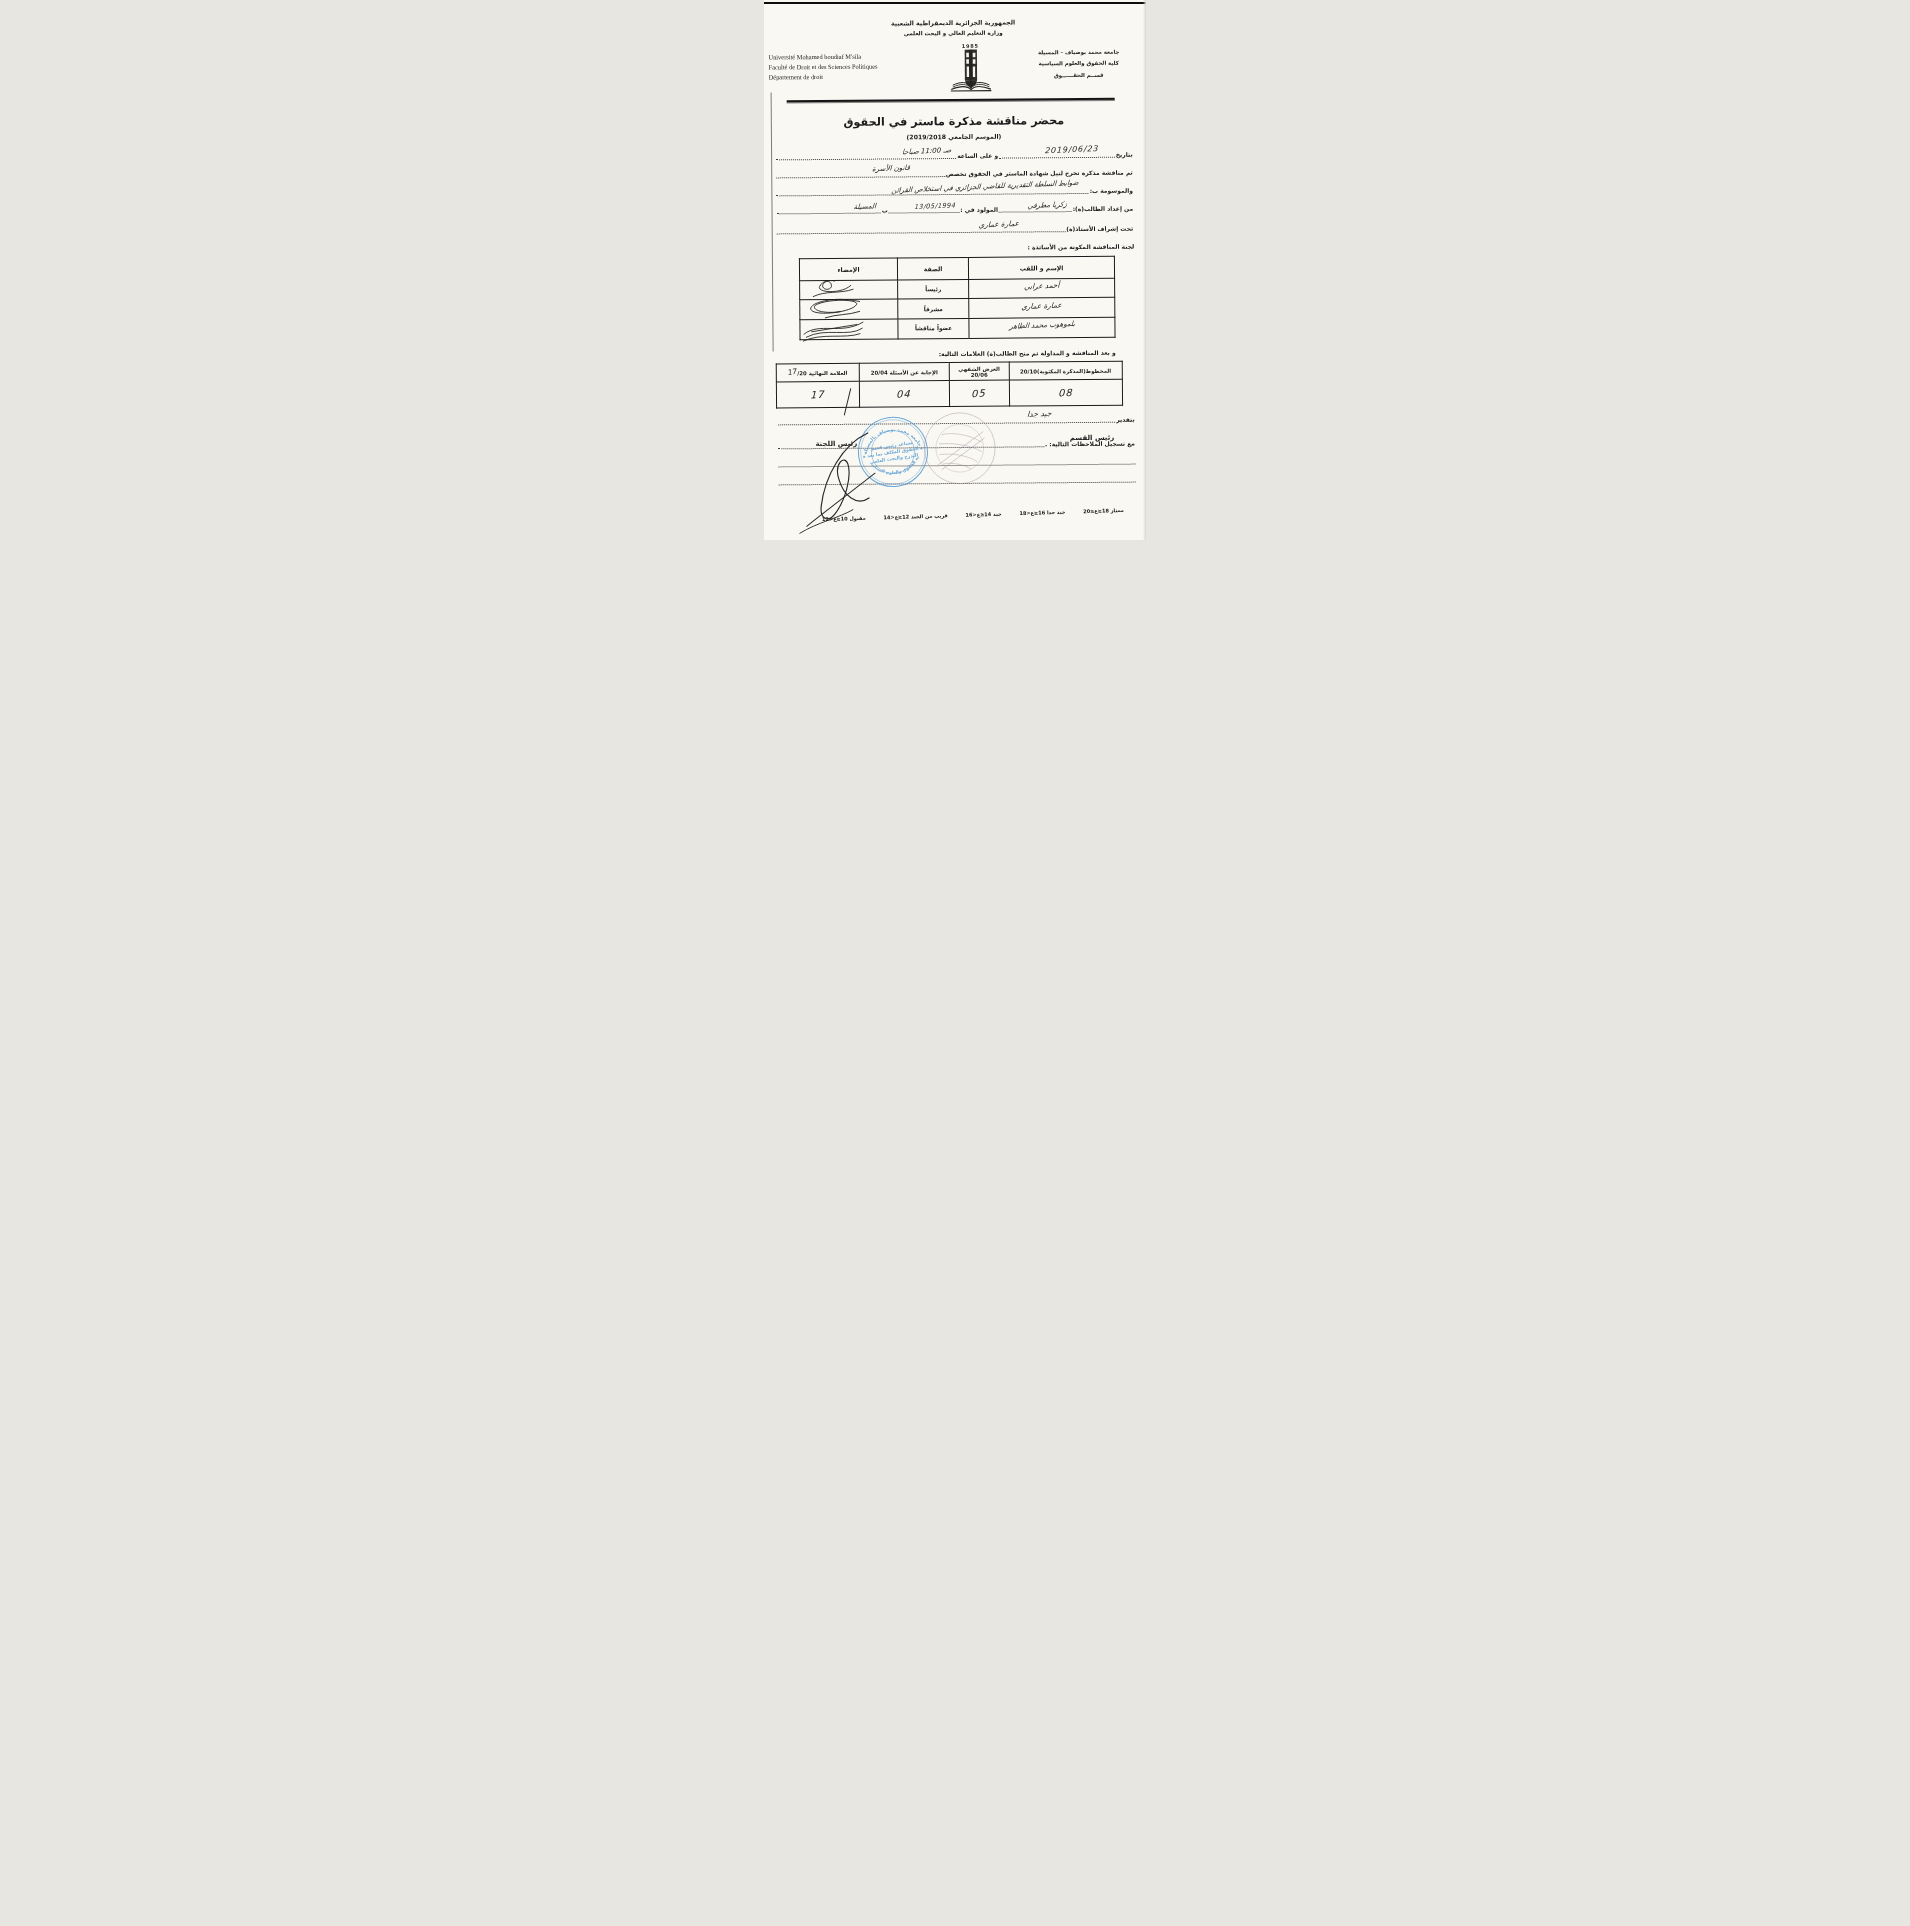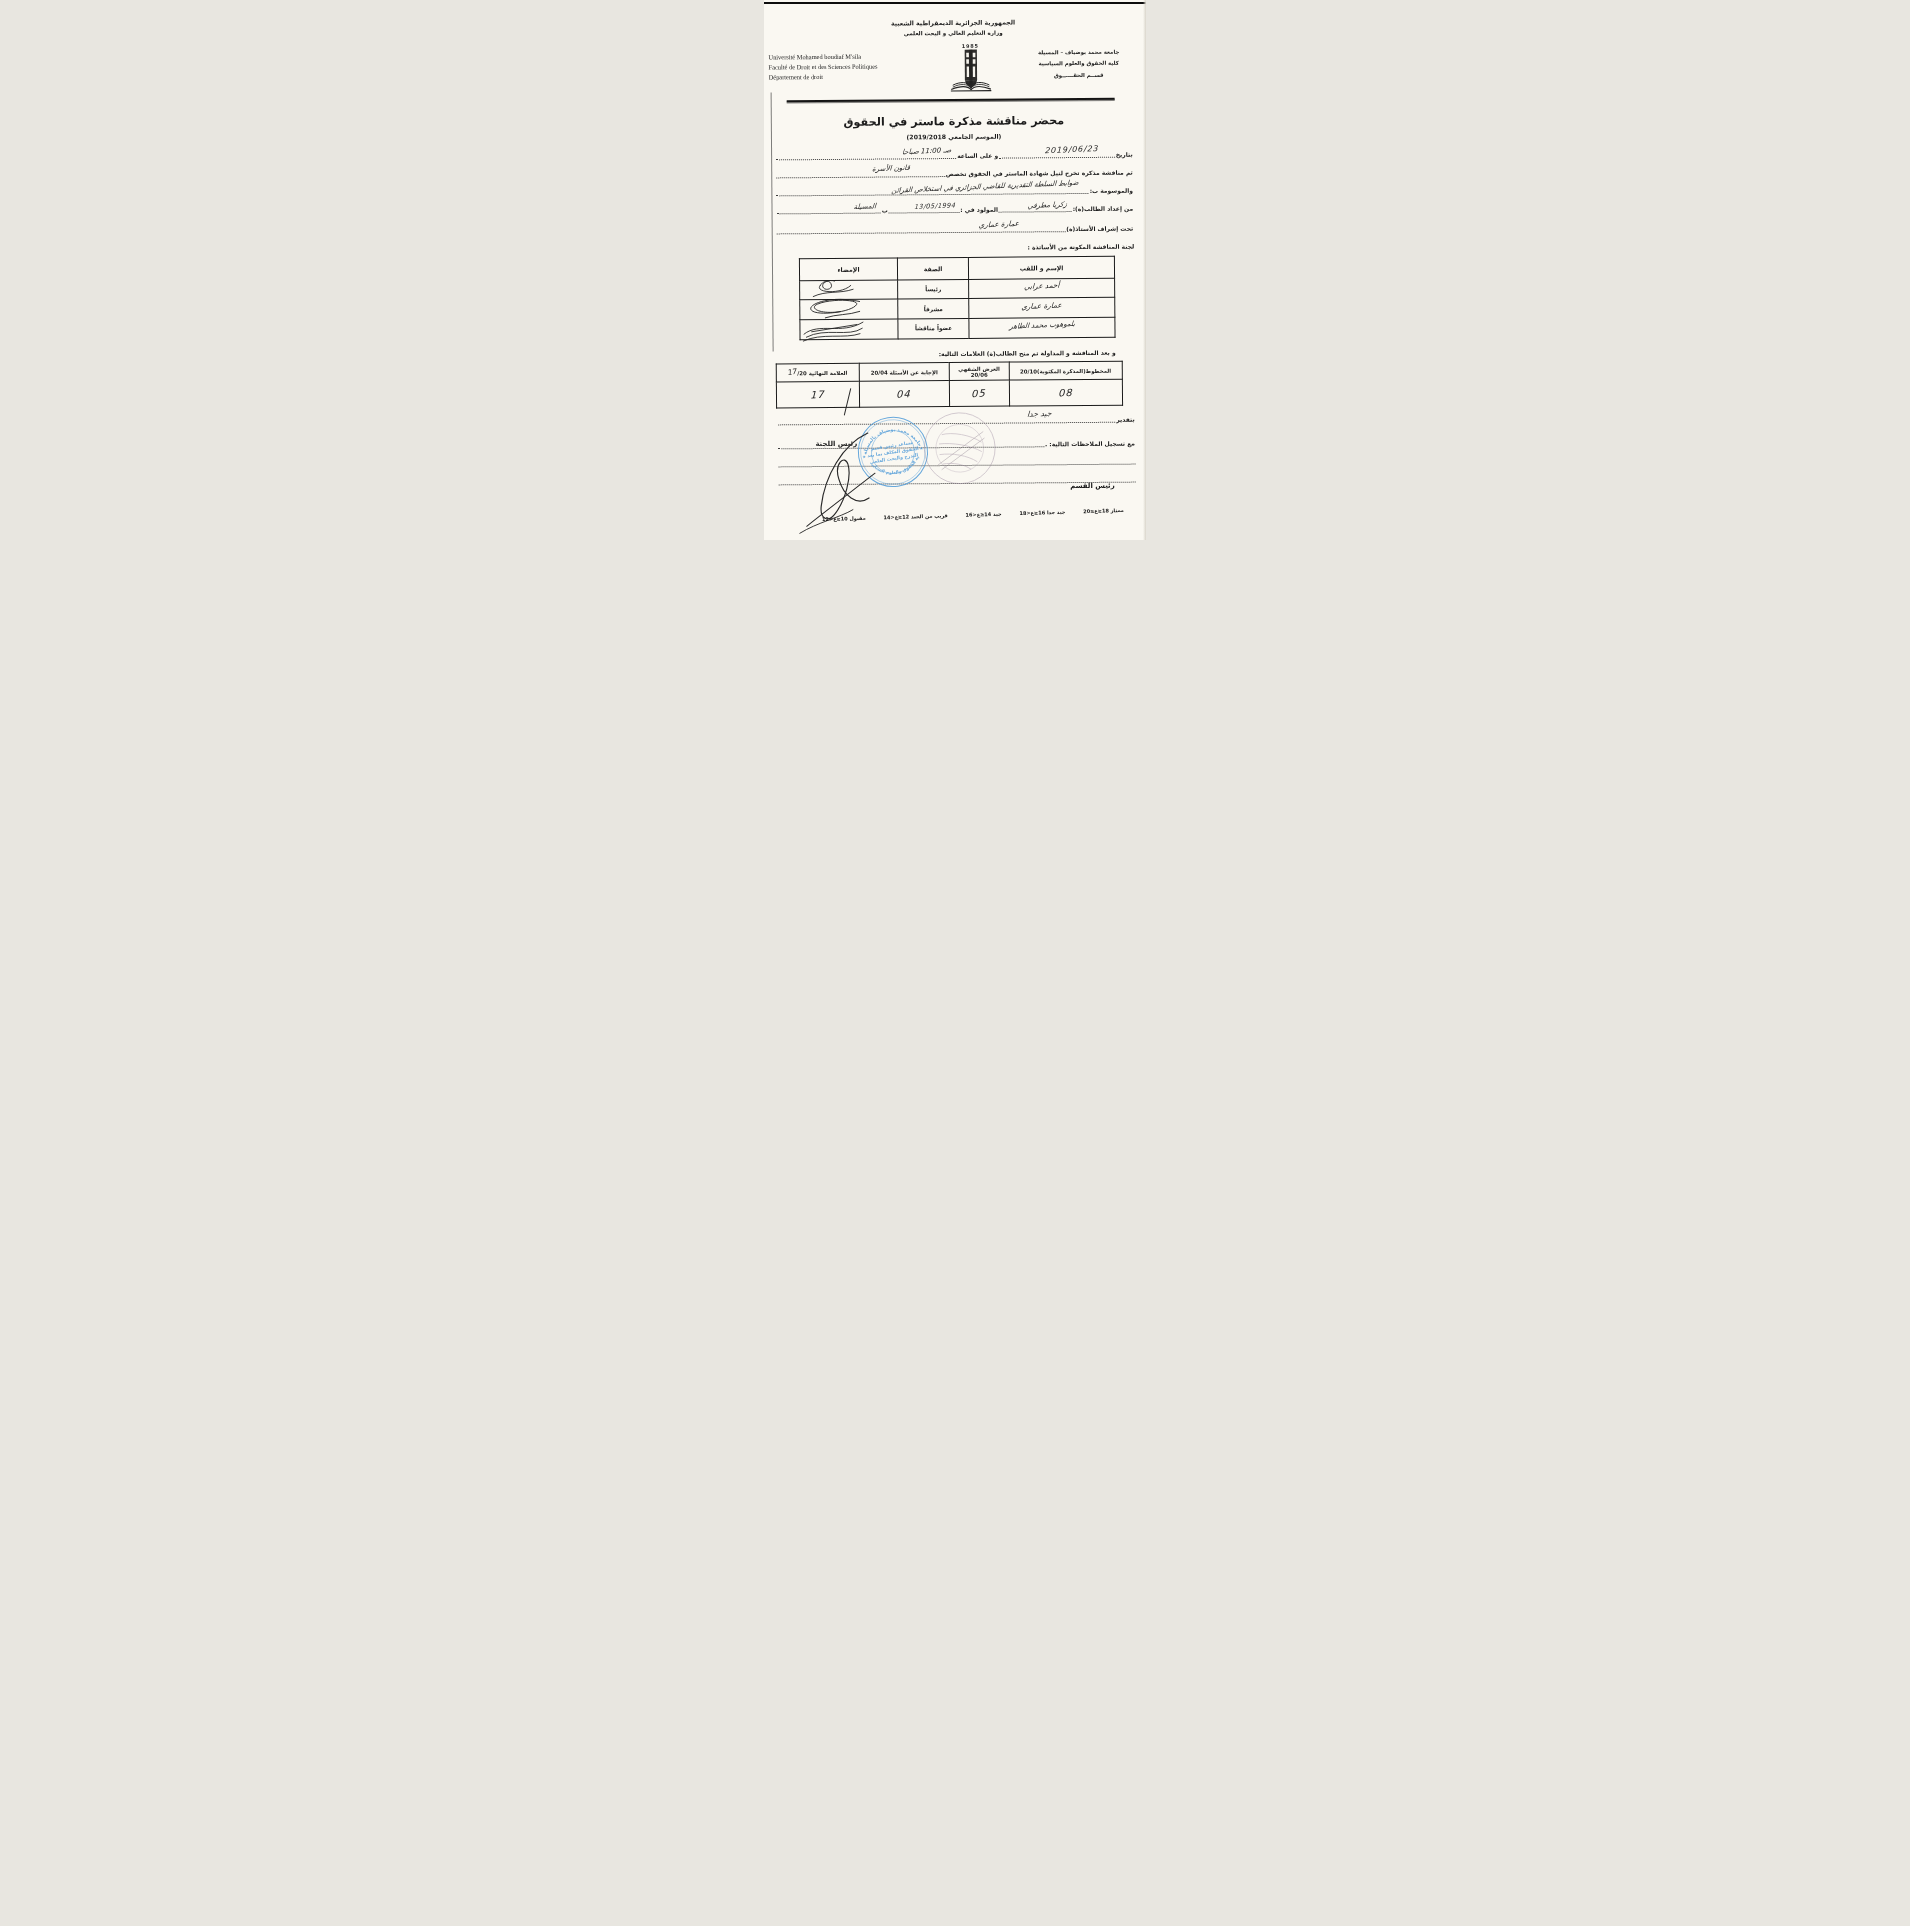--- a/index.html
+++ b/index.html
@@ -66,21 +66,21 @@
   .hw-mark{font-size:10px;letter-spacing:0.8px;top:0;}
   .hw-17h{font-size:7.3px;top:-1.2px;transform:rotate(-8deg);}
   .gc1{width:33%;}.gc2{width:17%;}.gc3{width:26%;}.gc4{width:24%;}
   
   .appr .dots{flex:1;}
   .appr-hw{font-size:7.7px;letter-spacing:0.8px;right:64px;top:-3.9px;}
   .notes-line{margin-top:16px;}
   .dotline{border-bottom:1px dotted #3c3c3c;margin:16px 11.6px 0 13px;height:0.8px;}
   .slash{position:absolute;left:82px;top:387px;width:1.2px;height:28px;background:#2a2a2a;transform:rotate(14deg);border-radius:0.8px;}
   
-  .dept-head{position:absolute;top:435px;right:33px;font-weight:bold;font-size:7px;direction:rtl;margin-top:48px;}
+  .dept-head{position:absolute;top:435px;right:33px;font-weight:bold;font-size:7px;direction:rtl;}
   .comm-head{position:absolute;top:439px;left:50px;font-weight:bold;font-size:7px;direction:rtl;}
   .stamp-blue{position:absolute;top:415px;left:91px;opacity:.85;transform:rotate(-8deg);}
   .stamp-faint{position:absolute;top:411px;left:157px;opacity:.45;transform:rotate(10deg);}
   .comm-sig{position:absolute;top:427px;left:18.5px;}
   
   .scale{
     position:absolute;left:0;right:0;top:512px;display:flex;direction:rtl;
     justify-content:space-between;padding:0 24px 0 56px;
     font-weight:bold;font-size:5px;transform:rotate(-1.3deg);
   }

